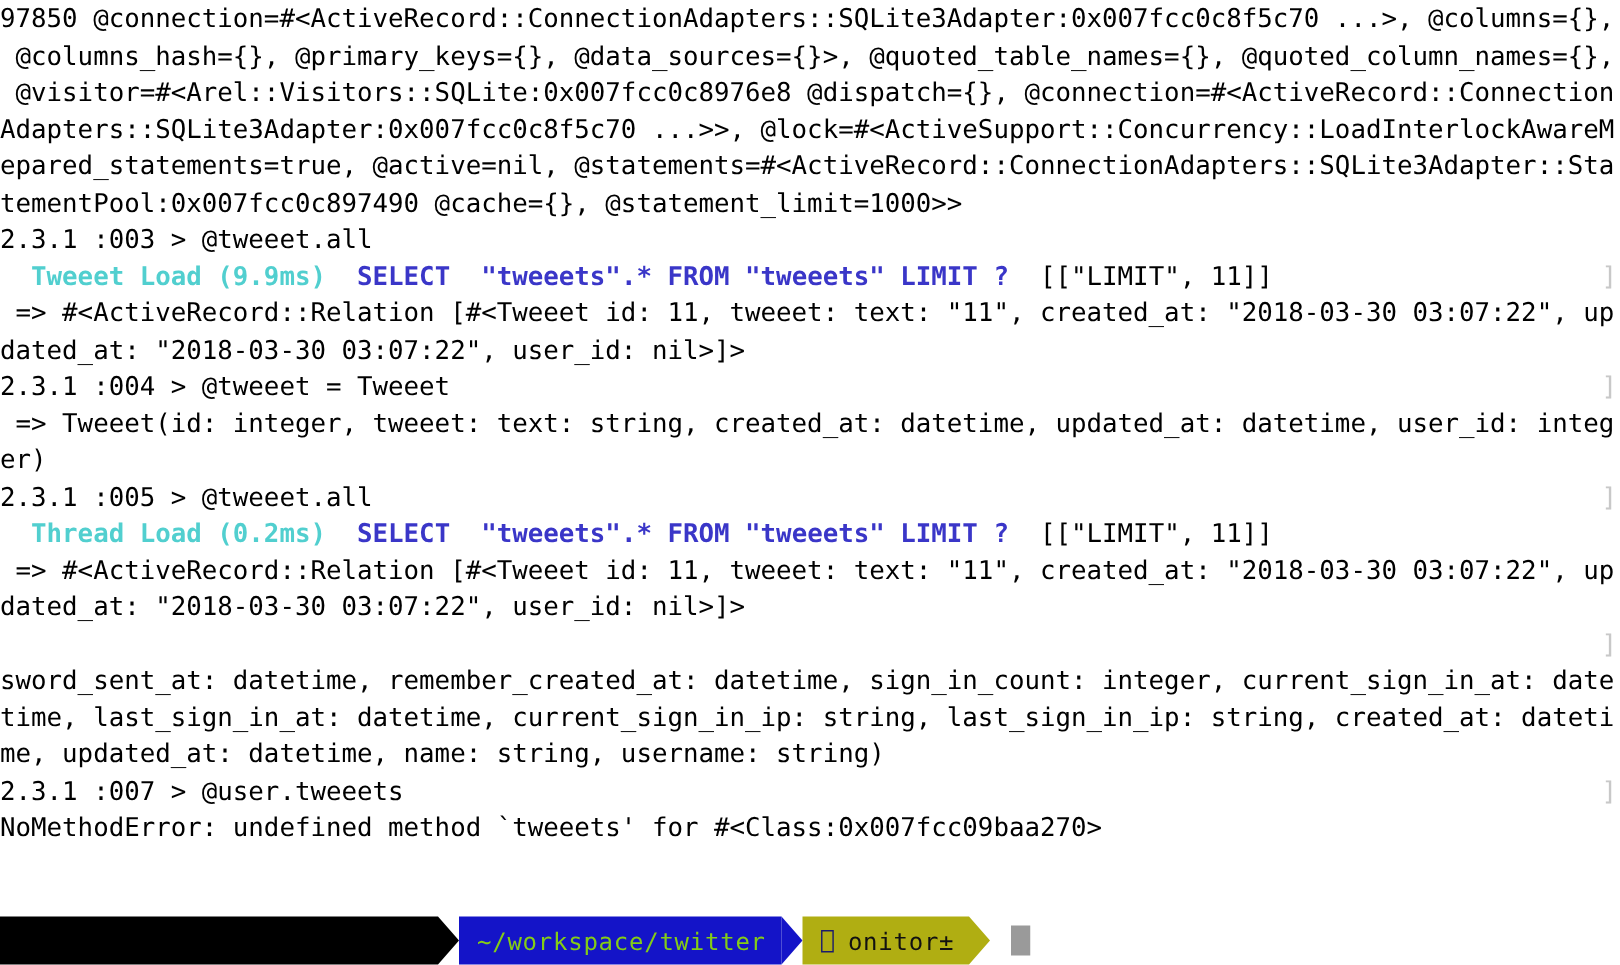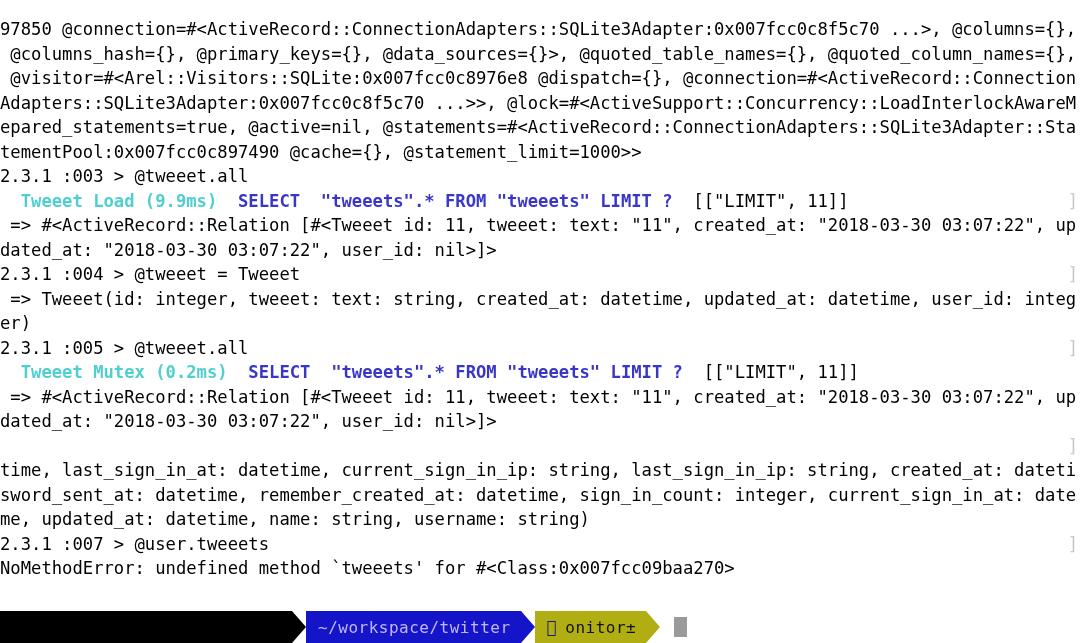--- a/index.html
+++ b/index.html
@@ -16,21 +16,21 @@
   #terminal {
     position: relative;
     width: 1080px;
     height: 643px;
     background: #ffffff;
     box-sizing: border-box;
   }
   #screen {
     position: absolute;
     left: 0;
-    top: 16px;
+    top: 0;
     width: 1080px;
     height: 611px;
     padding: 1px 0 0 0;
     box-sizing: border-box;
     background: #ffffff;
     overflow: hidden;
   }
   .line {
     display: block;
     position: relative;
@@ -84,21 +84,21 @@
   }
   .pl-arrow {
     width: 0;
     height: 0;
     border-top: 16px solid transparent;
     border-bottom: 16px solid transparent;
     border-left: 14px solid #000000;
   }
   .seg-black .pl-body { background: #000000; color: #000000; width: 292px; padding: 0; }
   .seg-black .pl-arrow { border-left-color: #000000; }
-  .seg-blue .pl-body { background: #1414c8; color: #c4b5fd; }
+  .seg-blue .pl-body { background: #1414c8; color: #84cc16; }
   .seg-blue .pl-arrow { border-left-color: #1414c8; }
   .seg-yellow .pl-body { background: #b0ae12; color: #111111; }
   .seg-yellow .pl-arrow { border-left-color: #b0ae12; }
   .branch-icon {
     display: inline-block;
     color: #1a1a6e;
     font-weight: bold;
     margin-right: 8px;
     font-size: 17px;
   }
@@ -127,26 +127,26 @@
       <div class="line"><span class="seg c-default">epared_statements=true, @active=nil, @statements=#&lt;ActiveRecord::ConnectionAdapters::SQLite3Adapter::Sta</span></div>
       <div class="line"><span class="seg c-default">tementPool:0x007fcc0c897490 @cache={}, @statement_limit=1000&gt;&gt;</span></div>
       <div class="line"><span class="seg c-default">2.3.1 :003 &gt; @tweeet.all</span></div>
       <div class="line"><span class="seg c-cyan">  Tweeet Load (9.9ms)</span><span class="seg c-default">  </span><span class="seg c-blue">SELECT  "tweeets".* FROM "tweeets" LIMIT ?</span><span class="seg c-default">  [["LIMIT", 11]]</span><span class="wrapmark">]</span></div>
       <div class="line"><span class="seg c-default"> =&gt; #&lt;ActiveRecord::Relation [#&lt;Tweeet id: 11, tweeet: text: "11", created_at: "2018-03-30 03:07:22", up</span></div>
       <div class="line"><span class="seg c-default">dated_at: "2018-03-30 03:07:22", user_id: nil&gt;]&gt;</span></div>
       <div class="line"><span class="seg c-default">2.3.1 :004 &gt; @tweeet = Tweeet</span><span class="wrapmark">]</span></div>
       <div class="line"><span class="seg c-default"> =&gt; Tweeet(id: integer, tweeet: text: string, created_at: datetime, updated_at: datetime, user_id: integ</span></div>
       <div class="line"><span class="seg c-default">er)</span></div>
       <div class="line"><span class="seg c-default">2.3.1 :005 &gt; @tweeet.all</span><span class="wrapmark">]</span></div>
-      <div class="line"><span class="seg c-cyan">  Tweeet Mutex (0.2ms)</span><span class="seg c-default">  </span><span class="seg c-blue">SELECT  "tweeets".* FROM "tweeets" LIMIT ?</span><span class="seg c-default">  [["LIMIT", 11]]</span></div>
+      <div class="line"><span class="seg c-cyan">  Thread Load (0.2ms)</span><span class="seg c-default">  </span><span class="seg c-blue">SELECT  "tweeets".* FROM "tweeets" LIMIT ?</span><span class="seg c-default">  [["LIMIT", 11]]</span></div>
       <div class="line"><span class="seg c-default"> =&gt; #&lt;ActiveRecord::Relation [#&lt;Tweeet id: 11, tweeet: text: "11", created_at: "2018-03-30 03:07:22", up</span></div>
       <div class="line"><span class="seg c-default">dated_at: "2018-03-30 03:07:22", user_id: nil&gt;]&gt;</span></div>
       <div class="line"><span class="wrapmark">]</span></div>
+      <div class="line"><span class="seg c-default">sword_sent_at: datetime, remember_created_at: datetime, sign_in_count: integer, current_sign_in_at: date</span></div>
       <div class="line"><span class="seg c-default">time, last_sign_in_at: datetime, current_sign_in_ip: string, last_sign_in_ip: string, created_at: dateti</span></div>
-      <div class="line"><span class="seg c-default">sword_sent_at: datetime, remember_created_at: datetime, sign_in_count: integer, current_sign_in_at: date</span></div>
       <div class="line"><span class="seg c-default">me, updated_at: datetime, name: string, username: string)</span></div>
       <div class="line"><span class="seg c-default">2.3.1 :007 &gt; @user.tweeets</span><span class="wrapmark">]</span></div>
       <div class="line"><span class="seg c-default">NoMethodError: undefined method `tweeets' for #&lt;Class:0x007fcc09baa270&gt;</span></div>
     </div>
 
   <div id="statusbar">
 
     <div class="pl seg-black">
       <div class="pl-body"></div>
       <div class="pl-arrow"></div>

